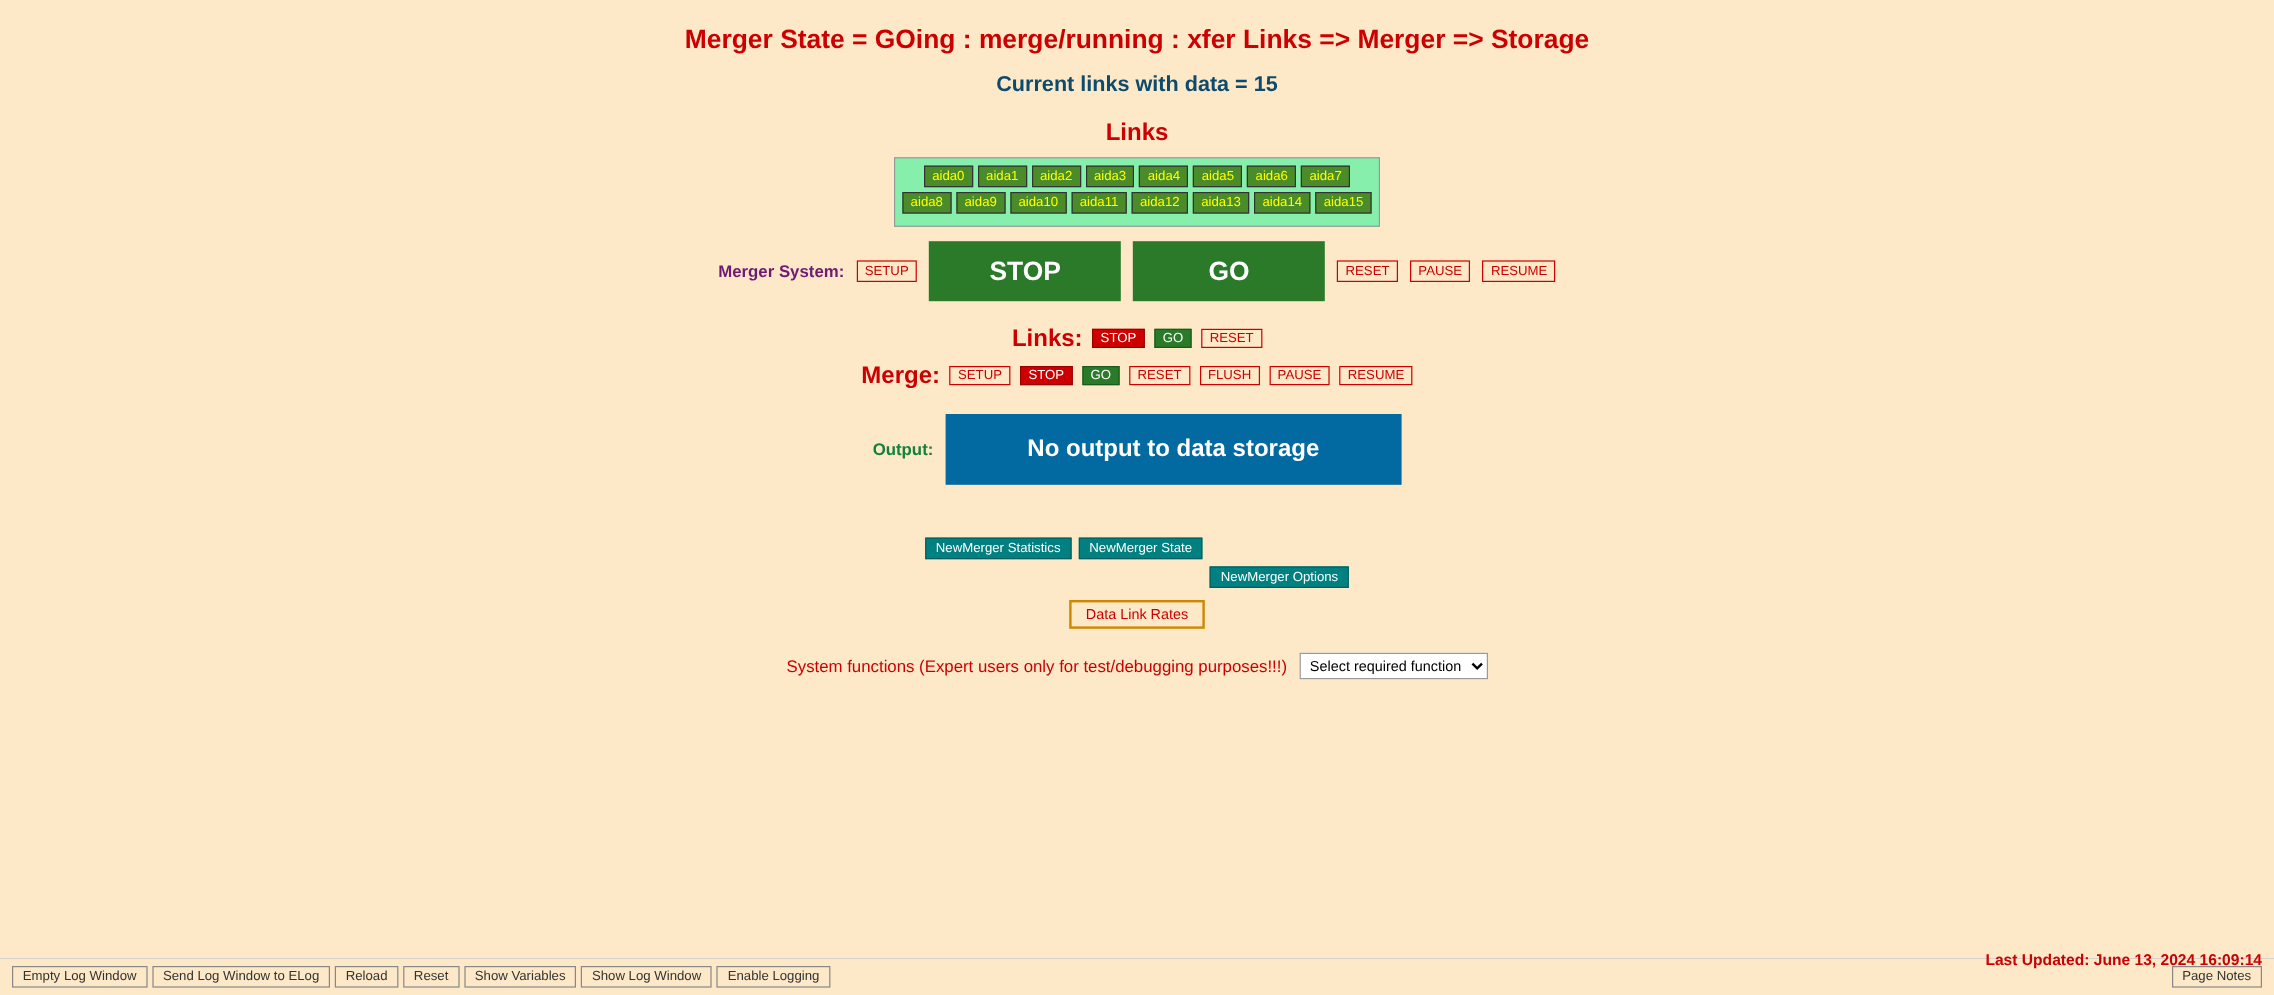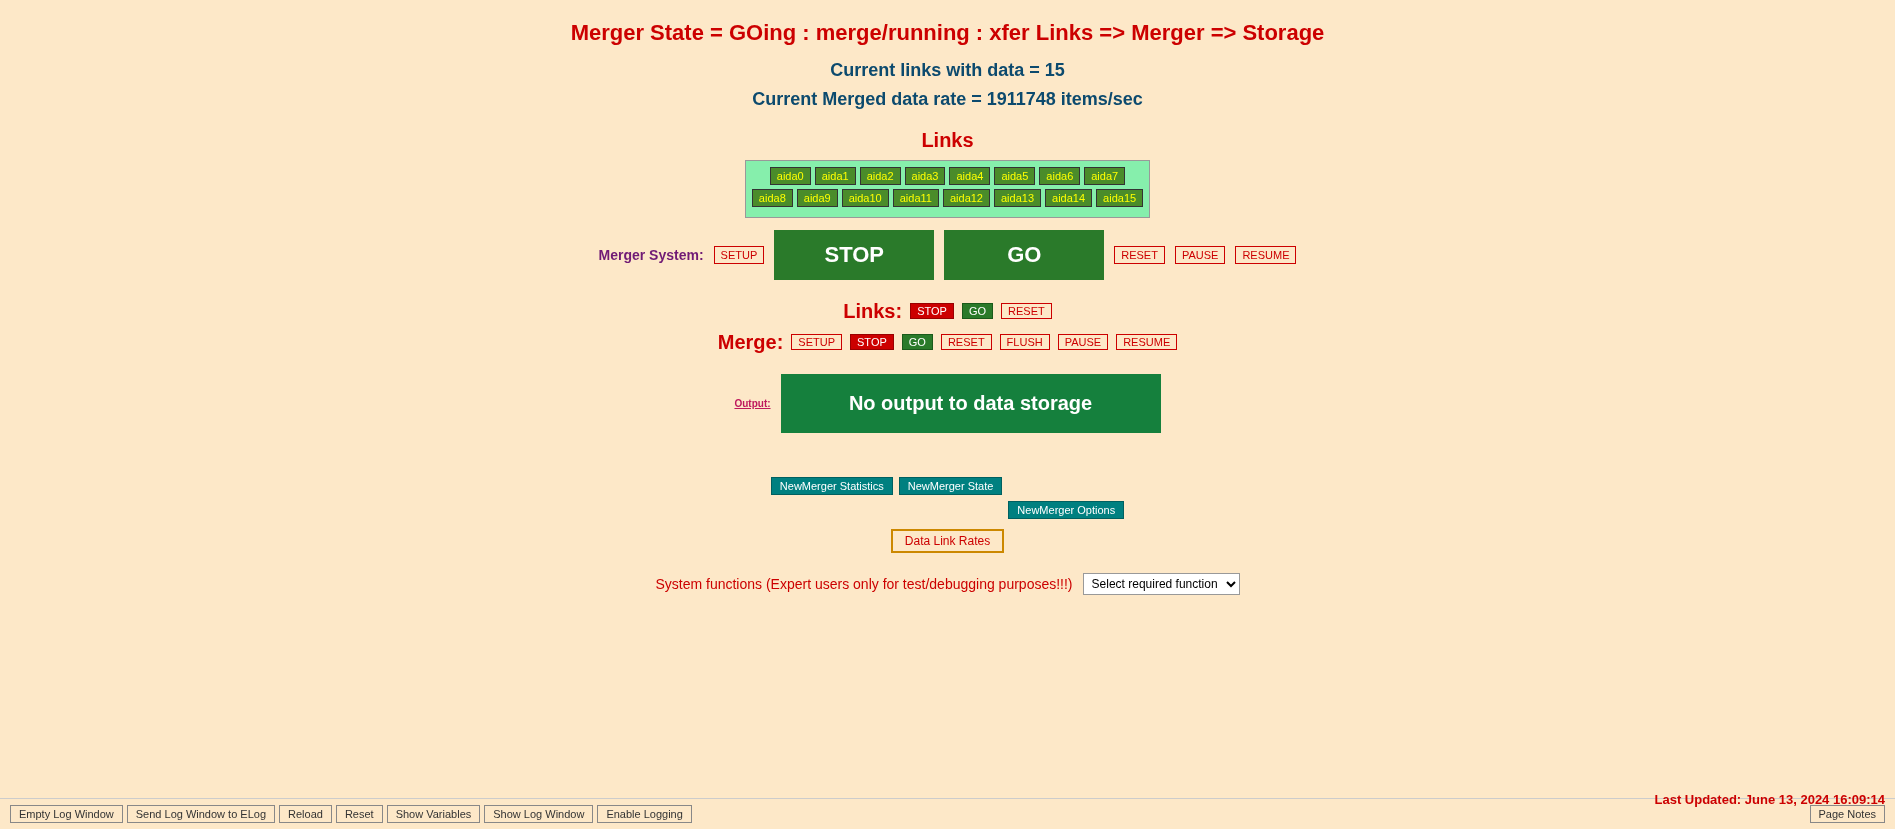--- a/index.html
+++ b/index.html
@@ -197,28 +197,27 @@
 
     .output-row {
       display: flex;
       align-items: center;
       justify-content: center;
       gap: 10px;
       margin-bottom: 20px;
     }
 
     .output-label {
-      color: #be185d;
-      font-weight: bold;
-      font-size: 10px;
-      text-decoration: underline;
+      color: #15803d;
+      font-weight: bold;
+      font-size: 14px;
     }
 
     .output-display {
-      background: #15803d;
+      background: #0369a1;
       color: white;
       padding: 18px 60px;
       font-size: 20px;
       font-weight: bold;
       min-width: 380px;
       text-align: center;
     }
 
     .timestamp-row {
       margin-bottom: 10px;
@@ -360,21 +359,20 @@
 </head>
 <body>
 
 <div class="main-content">
   
   <div class="merger-state">Merger State = GOing      :      merge/running      :      xfer Links =&gt; Merger =&gt; Storage</div>
 
   
   <div class="current-links">
     <div>Current links with data = 15</div>
-    <div>Current Merged data rate = 1911748 items/sec</div>
   </div>
 
   
   <div class="links-title">Links</div>
 
   
   <div class="links-grid">
     <div class="links-row">
       <button class="link-btn">aida0</button>
       <button class="link-btn">aida1</button>

